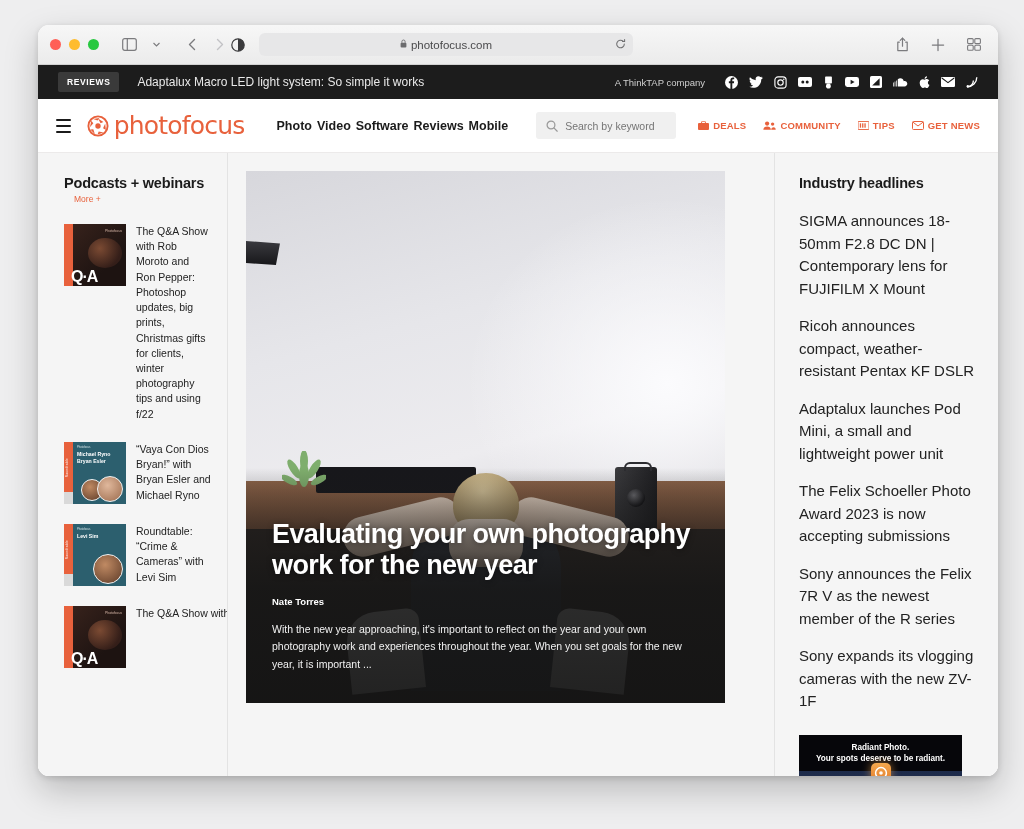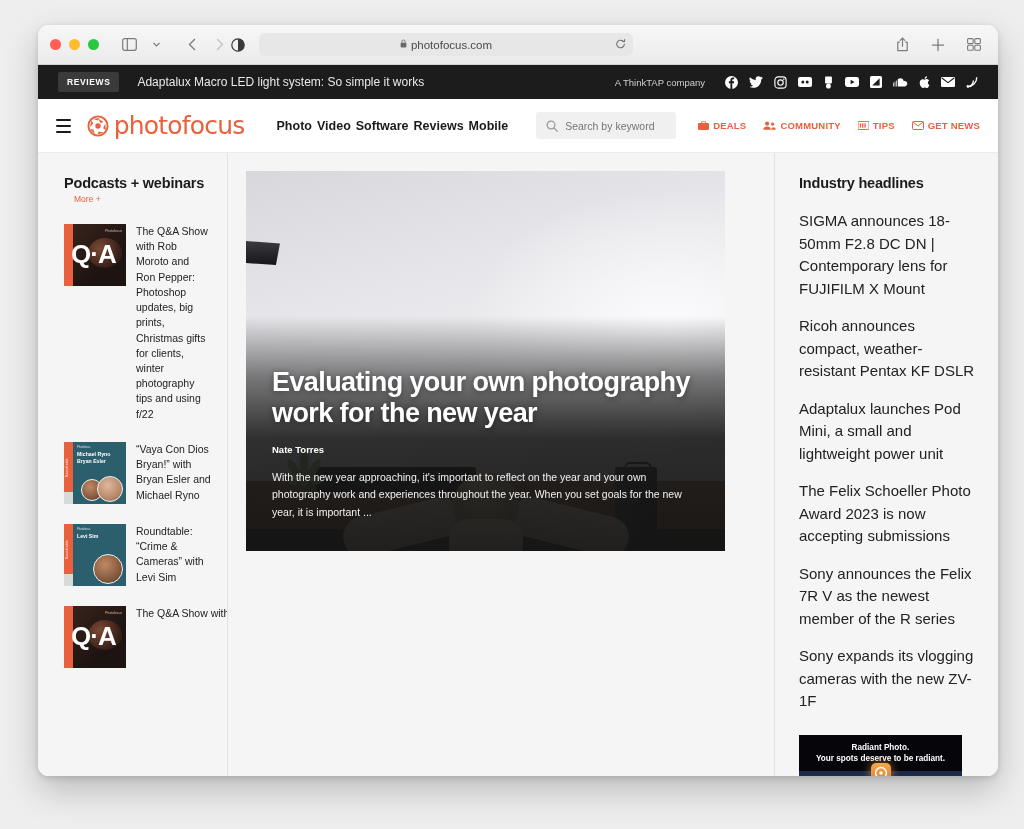--- a/index.html
+++ b/index.html
@@ -169,22 +169,22 @@
     position: relative; overflow: hidden;
   }
   .pod-text { font-size: 10.5px; line-height: 1.45; color: #222; }
 
   
   .th-qa { background: linear-gradient(135deg,#3a241d,#1d1311 70%); position: relative; }
   .th-qa::before {
     content: ""; position: absolute; left: 0; top: 0; bottom: 0; width: 9px; background: #e8613c;
   }
   .th-qa .qa {
-    position: absolute; left: 7px; bottom: 16px;
-    color: #fff; font-size: 26px; font-weight: bold; letter-spacing: -1px;
+    position: absolute; left: 7px; bottom: 0;
+    color: #fff; font-size: 16px; font-weight: bold; letter-spacing: -1px;
     font-family: "Liberation Sans", sans-serif;
   }
   .th-qa .tiny { position: absolute; right: 4px; top: 5px; font-size: 3.4px; color: #d9b9aa; }
   .th-qa .blob {
     position:absolute; right:4px; top:14px; width:34px; height:30px; border-radius:50%;
     background: radial-gradient(circle at 35% 35%, #8a5338, #38201a 70%);
     opacity:.85;
   }
 
   
@@ -210,21 +210,21 @@
   .th-guest .face.f3 { right: 3px; bottom: 2px; width: 26px; height: 26px;
       background: radial-gradient(circle at 40% 35%, #e0b89c, #9b6a4c); }
   .th-guest .vstrip {
     position:absolute; left:1px; top:16px; color:#fff; font-size:3.2px;
     writing-mode: vertical-rl; transform: rotate(180deg); letter-spacing:.3px;
   }
 
   
   .hero {
     position: relative;
-    width: 479px; height: 380px;
+    width: 479px; height: 532px;
     overflow: hidden;
     background: linear-gradient(170deg,#dadade 0%,#e8e8ec 35%,#f0eff2 55%,#cfcfd4 75%);
   }
   .hero-photo { position: absolute; inset: 0; }
   .hero-wall {
     position: absolute; inset: 0;
     background:
       radial-gradient(ellipse 60% 50% at 88% 40%, #fbfbfd 0%, rgba(251,251,253,0) 70%),
       linear-gradient(165deg,#d7d7dc 0%,#e6e6ea 30%,#edecef 52%,#c9c8ce 78%);
   }

